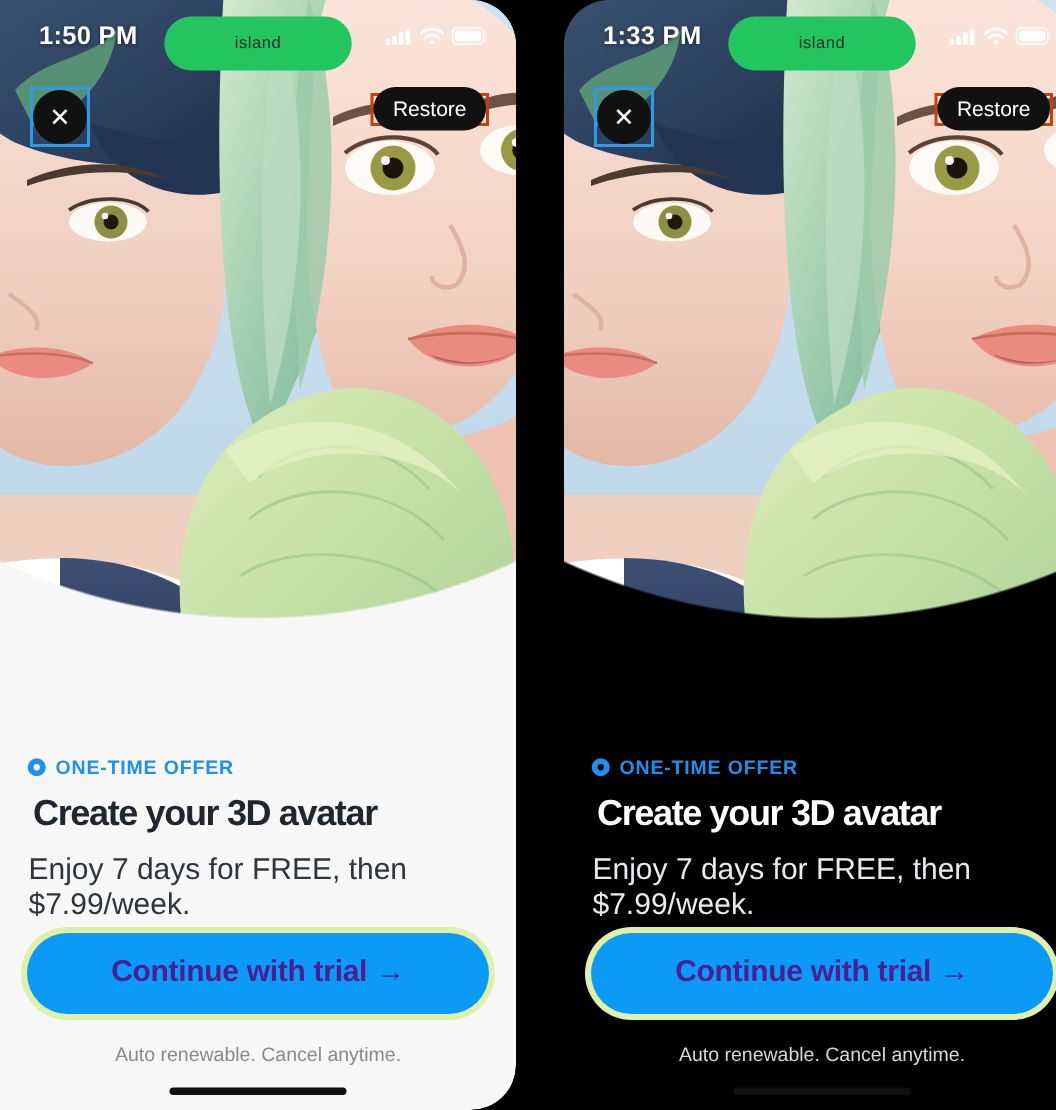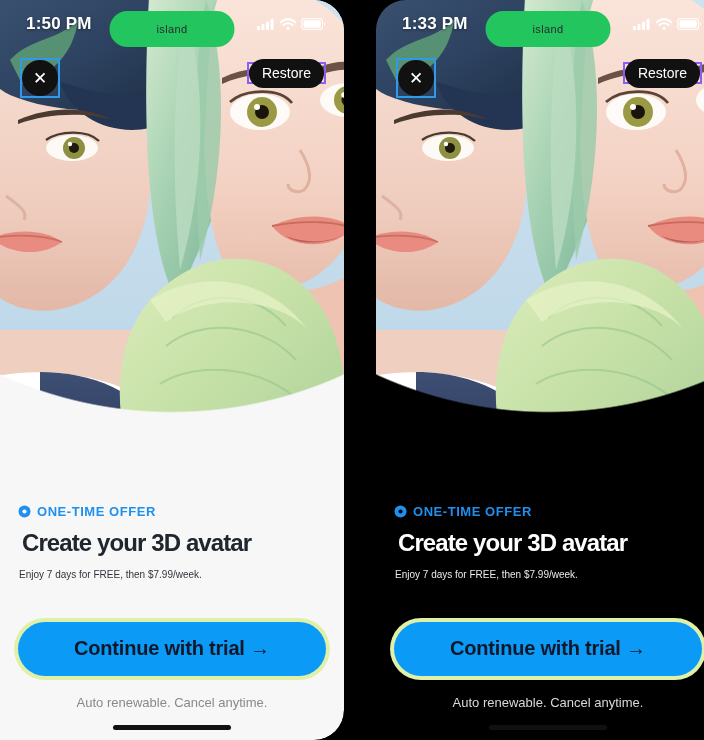--- a/index.html
+++ b/index.html
@@ -105,21 +105,21 @@
     display: flex; align-items: center; justify-content: center;
     color: #fff;
     font-size: 17px;
     font-weight: 300;
     line-height: 1;
   }
   .restore-btn {
     position: absolute;
     right: 18px; top: 62px;
     z-index: 8;
-    border: 2px solid #8b5cf6;
+    border: 2px solid #c2410c;
     padding: 0;
   }
   .restore-inner {
     background: #111;
     color: #fff;
     font-size: 14px;
     padding: 6px 13px 7px;
     border-radius: 16px;
     white-space: nowrap;
   }
@@ -151,38 +151,38 @@
     font-size: 24px;
     font-weight: bold;
     letter-spacing: -0.9px;
     padding-left: 4px;
   }
   .light .headline { color: #20262e; }
   .dark  .headline { color: #ffffff; }
 
   .subline {
     margin-top: 12px;
-    font-size: 10px;
+    font-size: 20px;
     padding-left: 1px;
   }
   .light .subline { color: #2f353c; }
   .dark  .subline { color: #e9eaec; }
 
   .cta-wrap {
     position: absolute;
     left: 18px; right: 18px;
     top: 142px;
   }
   .cta {
     display: block;
     width: 100%;
     border: none;
     border-radius: 30px;
     background: #0b9af5;
-    color: #0f172a;
+    color: #4c1d95;
     font-family: "Liberation Sans", sans-serif;
     font-size: 20px;
     font-weight: bold;
     letter-spacing: -0.2px;
     padding: 15px 0 16px;
     cursor: pointer;
     box-shadow: 0 0 0 4px #dff0a8;
   }
   .fineprint {
     position: absolute;

